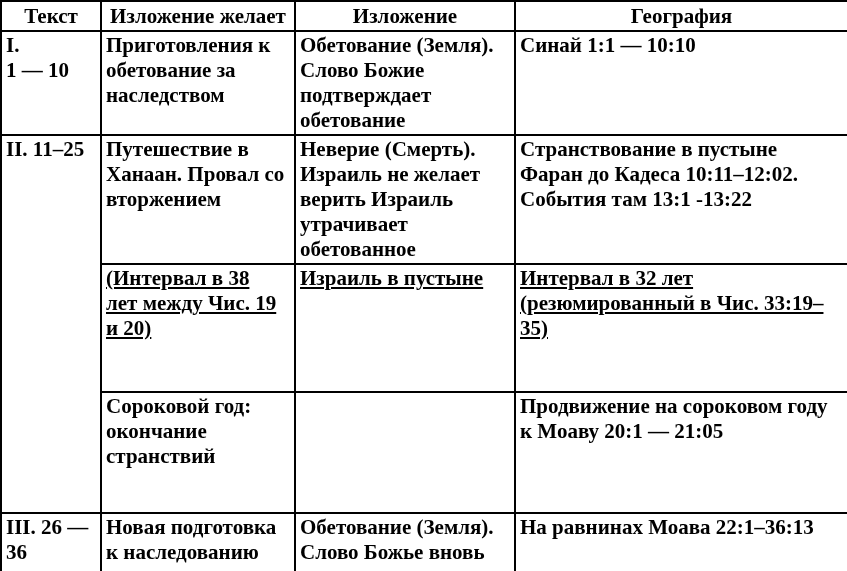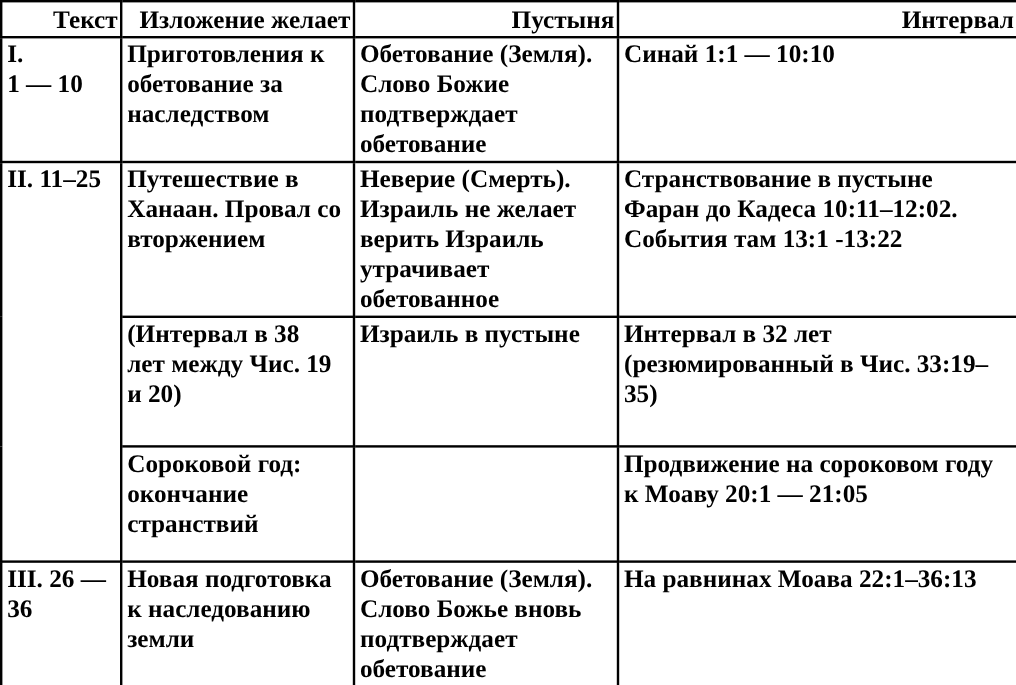--- a/index.html
+++ b/index.html
@@ -27,53 +27,53 @@
   table.outline th,
   table.outline td {
     border: 2px solid #000000;
     padding: 1px 4px 1px 4px;
     vertical-align: top;
     text-align: left;
     white-space: pre-line;
     overflow-wrap: break-word;
   }
   table.outline th {
-    text-align: right;
+    text-align: center;
     vertical-align: middle;
     white-space: nowrap;
     padding: 0 2px;
   }
   col.c1 { width: 100px; }
   col.c2 { width: 194px; }
   col.c3 { width: 220px; }
   col.c4 { width: 333px; }
   tr.h-head { height: 30px; }
   tr.h-r1 { height: 103px; }
   tr.h-r2 { height: 128px; }
-  tr.h-r3 { height: 108px; }
-  tr.h-r4 { height: 96px; }
+  tr.h-r3 { height: 128px; text-decoration: underline; }
+  tr.h-r4 { height: 121px; }
   tr.h-r5 { height: 106px; }
 </style>
 </head>
 <body>
 
 <div class="page">
   <table class="outline">
     <colgroup>
       <col class="c1">
       <col class="c2">
       <col class="c3">
       <col class="c4">
     </colgroup>
     <thead>
       <tr class="h-head">
         <th>Текст</th>
         <th>Изложение желает</th>
-        <th>Пустыня</th>
-        <th>Интервал</th>
+        <th>Изложение</th>
+        <th>География</th>
       </tr>
     </thead>
     <tbody>
       <tr class="h-r1">
         <td>I.
 1 — 10</td>
         <td>Приготовления к
 обетование за
 наследством</td>
         <td>Обетование (Земля).

